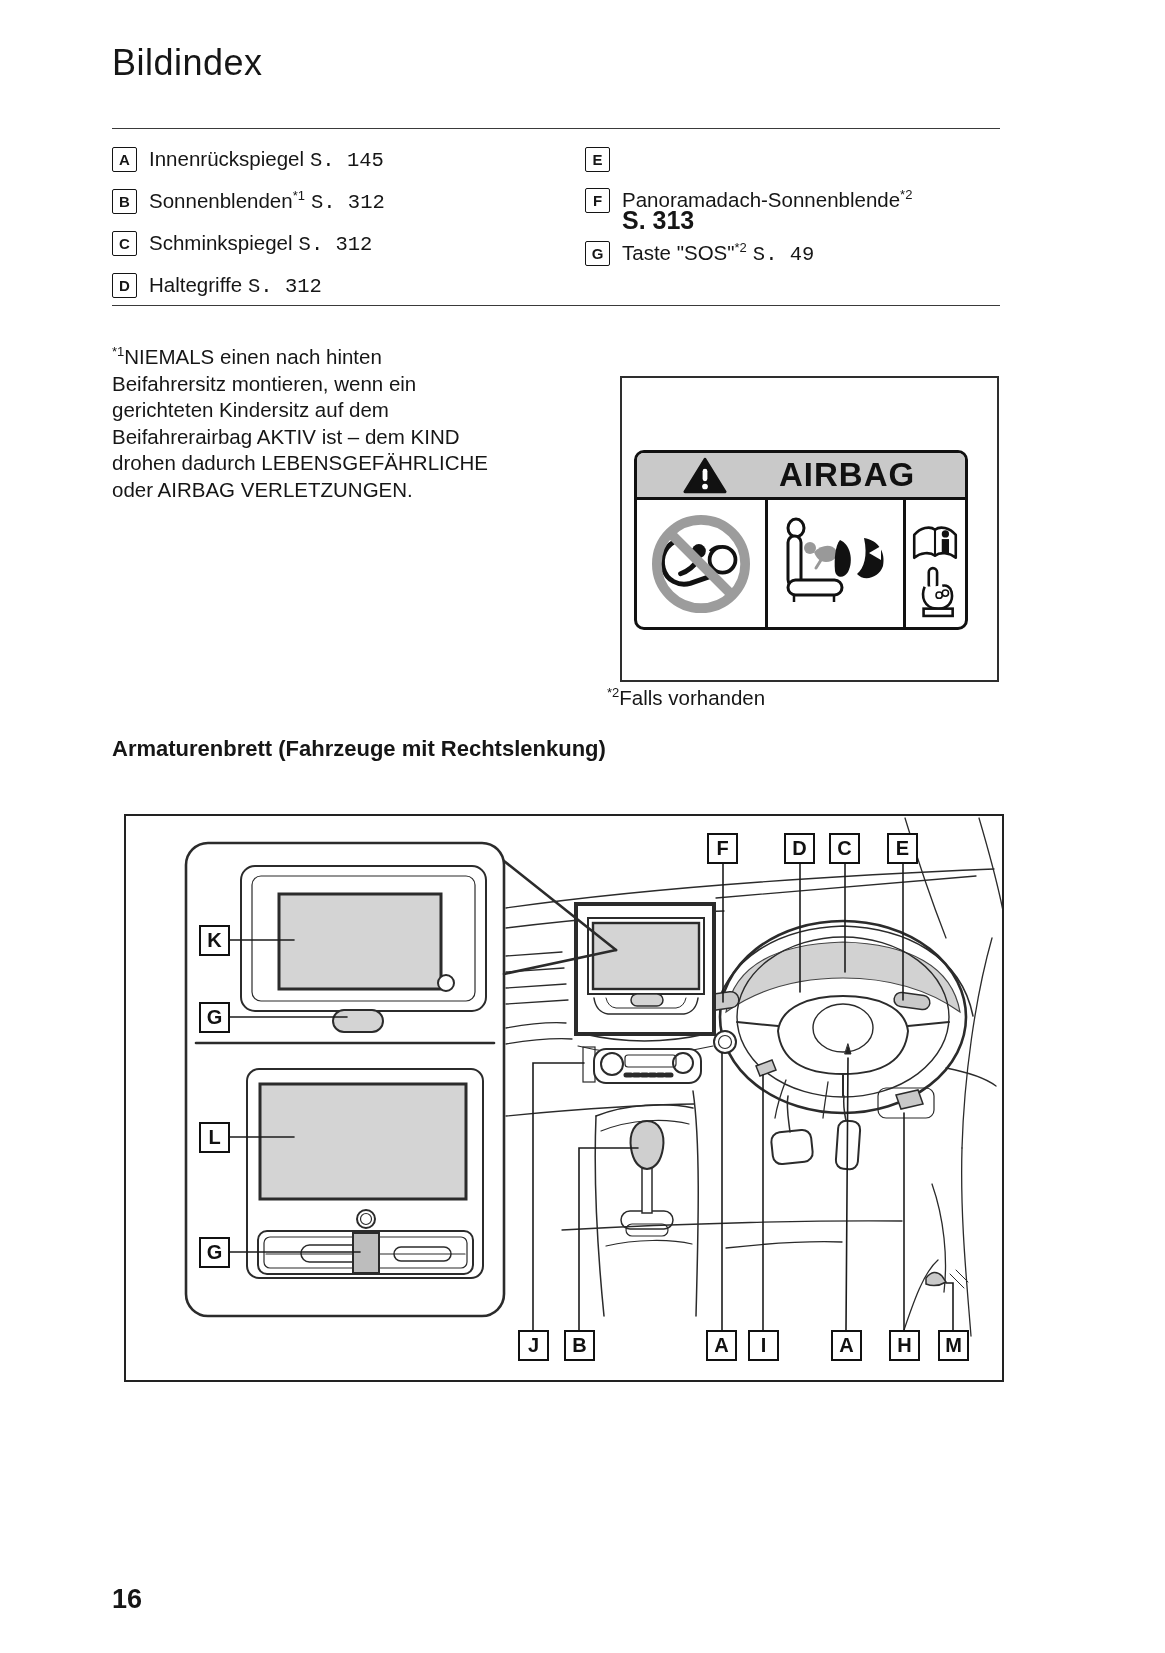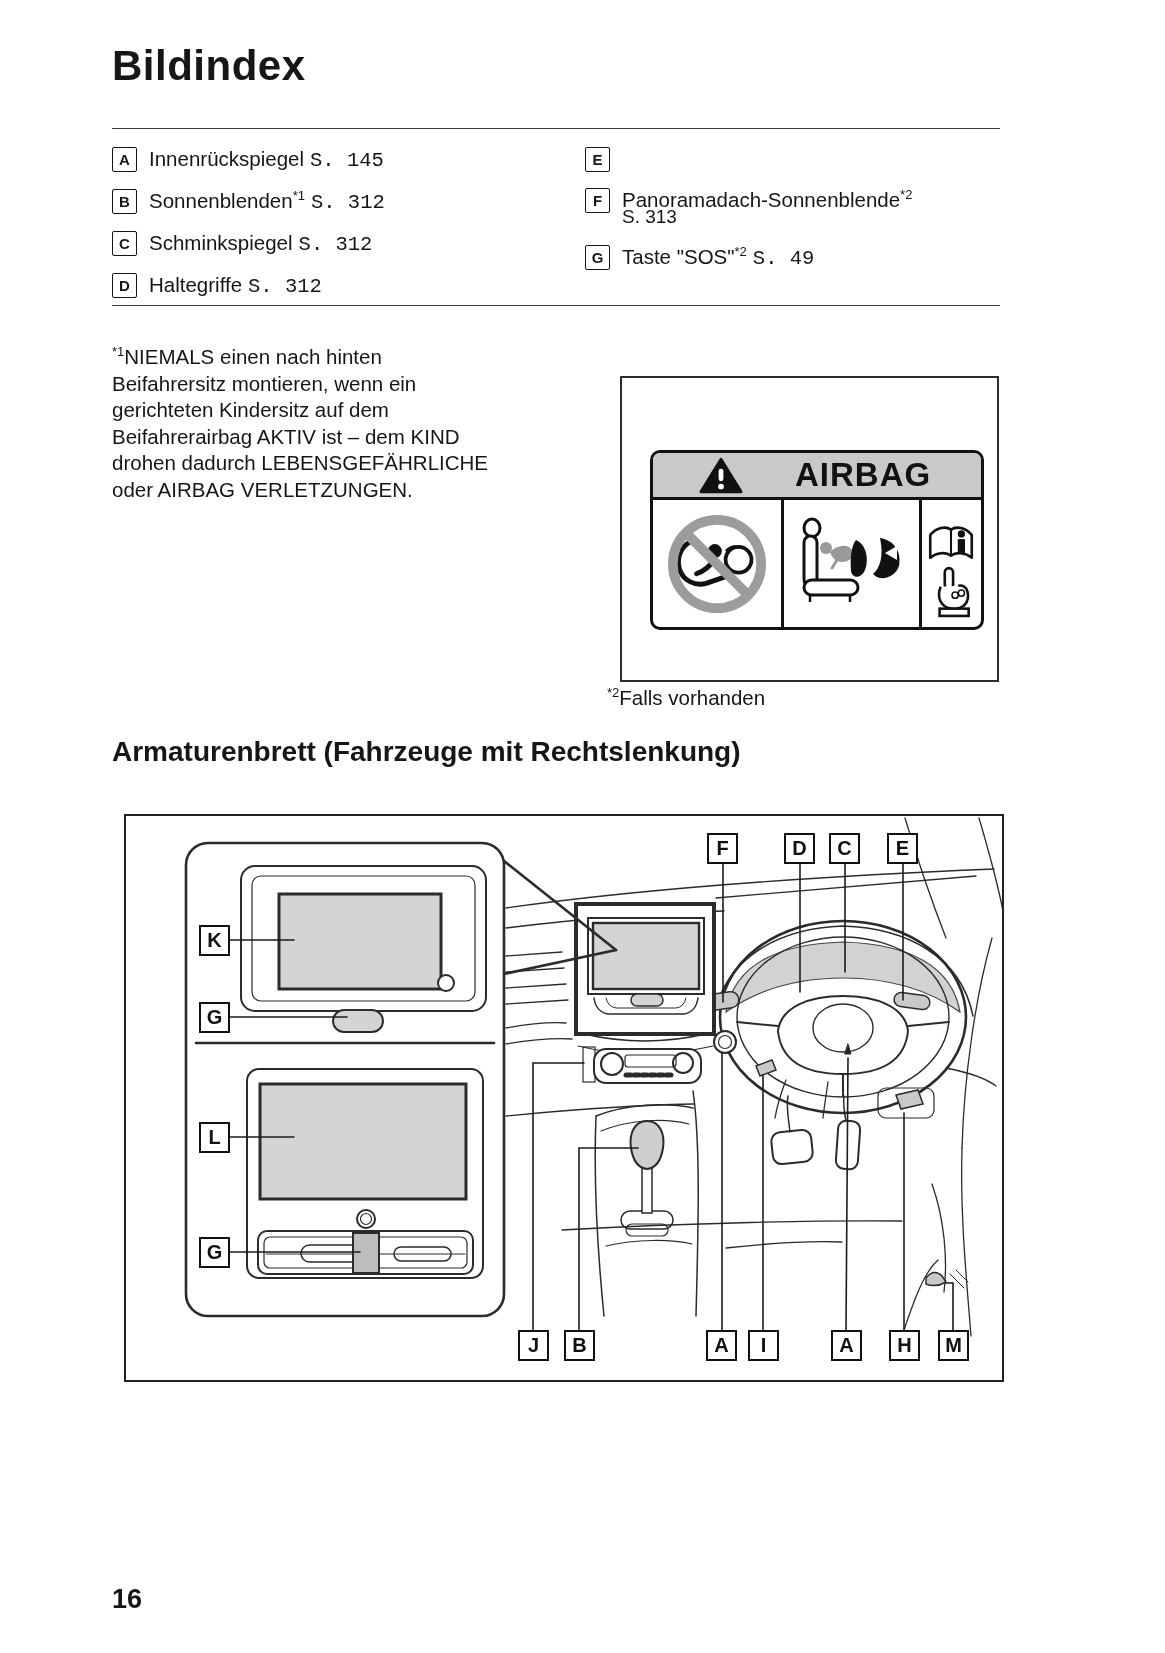--- a/index.html
+++ b/index.html
@@ -1,50 +1,50 @@
 <!DOCTYPE html>
 <html><head>
 <meta charset="utf-8">
 <style>
   html,body{margin:0;padding:0;}
   body{width:1165px;height:1653px;background:#ffffff;font-family:"Liberation Sans",sans-serif;color:#161616;}
   .page{position:relative;width:1165px;height:1653px;overflow:hidden;}
   .abs{position:absolute;}
 
-  .title{left:112px;top:42px;font-size:42px;font-weight:bold;letter-spacing:0.5px;}
+  .title{left:112px;top:42px;font-size:36px;font-weight:normal;letter-spacing:0.5px;}
   .rule{left:112px;width:888px;height:0;border-top:1.6px solid #3a3a3a;}
   .rule1{top:128px;}
   .rule2{top:305px;}
 
   .idx-col{display:flex;flex-direction:column;}
   .idx-left{left:112px;top:146px;width:460px;}
   .idx-right{left:585px;top:146px;width:418px;}
   .idx-item{display:flex;align-items:flex-start;margin-bottom:15px;font-size:20.5px;line-height:25px;}
   .letterbox{flex:0 0 auto;width:23px;height:23px;border:1.7px solid #141414;border-radius:2px;
              display:flex;align-items:center;justify-content:center;font-size:15px;font-weight:bold;margin-right:12px;margin-top:1px;}
   .idx-text{}
   sup{font-size:13px;line-height:0;}
   .after{margin-left:6px;font-family:Liberation Mono, monospace;}
-  .line2{margin-left:37px;font-size:19px;margin-top:-11px;margin-bottom:16px;}
+  .line2{margin-left:37px;font-size:25px;margin-top:-11px;margin-bottom:5px;font-weight:bold;}
 
   .note1{left:112px;top:344px;width:470px;font-size:20.5px;line-height:26.5px;}
   .note2{left:607px;top:686px;font-size:20.5px;text-align:right;}
 
   .figure{left:620px;top:376px;width:375px;height:302px;border:2px solid #2e2e2e;background:#fff;}
-  .airbag-label{position:absolute;left:28px;top:72px;width:334px;height:180px;border:3px solid #111;border-radius:10px;background:#fff;box-sizing:border-box;}
+  .airbag-label{position:absolute;left:12px;top:72px;width:334px;height:180px;border:3px solid #111;border-radius:10px;background:#fff;box-sizing:border-box;}
   .airbag-head{height:47px;background:#c9c9c9;border-bottom:3px solid #111;border-radius:7px 7px 0 0;
                display:flex;align-items:center;padding-left:46px;box-sizing:border-box;}
   .airbag-title{font-size:33px;font-weight:bold;color:#111;letter-spacing:1px;margin-left:52px;font-family:"Liberation Sans",sans-serif;}
   .airbag-cells{display:flex;height:127px;}
   .cell{display:flex;align-items:center;justify-content:center;box-sizing:border-box;}
   .c1{flex:0 0 40%;border-right:3px solid #111;}
   .c2{flex:0 0 42%;border-right:3px solid #111;}
   .c3{flex:1 1 auto;}
 
-  .sec-head{left:112px;top:736px;font-size:28px;font-weight:bold;}
+  .sec-head{left:112px;top:736px;font-size:22px;font-weight:bold;}
 
   .diagram{left:124px;top:814px;width:876px;height:564px;border:2px solid #222;background:#fff;}
   .callout{position:absolute;width:31px;height:31px;border:2px solid #111;background:#fff;box-sizing:border-box;
            display:flex;align-items:center;justify-content:center;font-size:20px;font-weight:bold;color:#111;}
 
   .pagenum{left:112px;top:1584px;font-size:27px;font-weight:bold;}
 </style>
 </head>
 <body>
 

